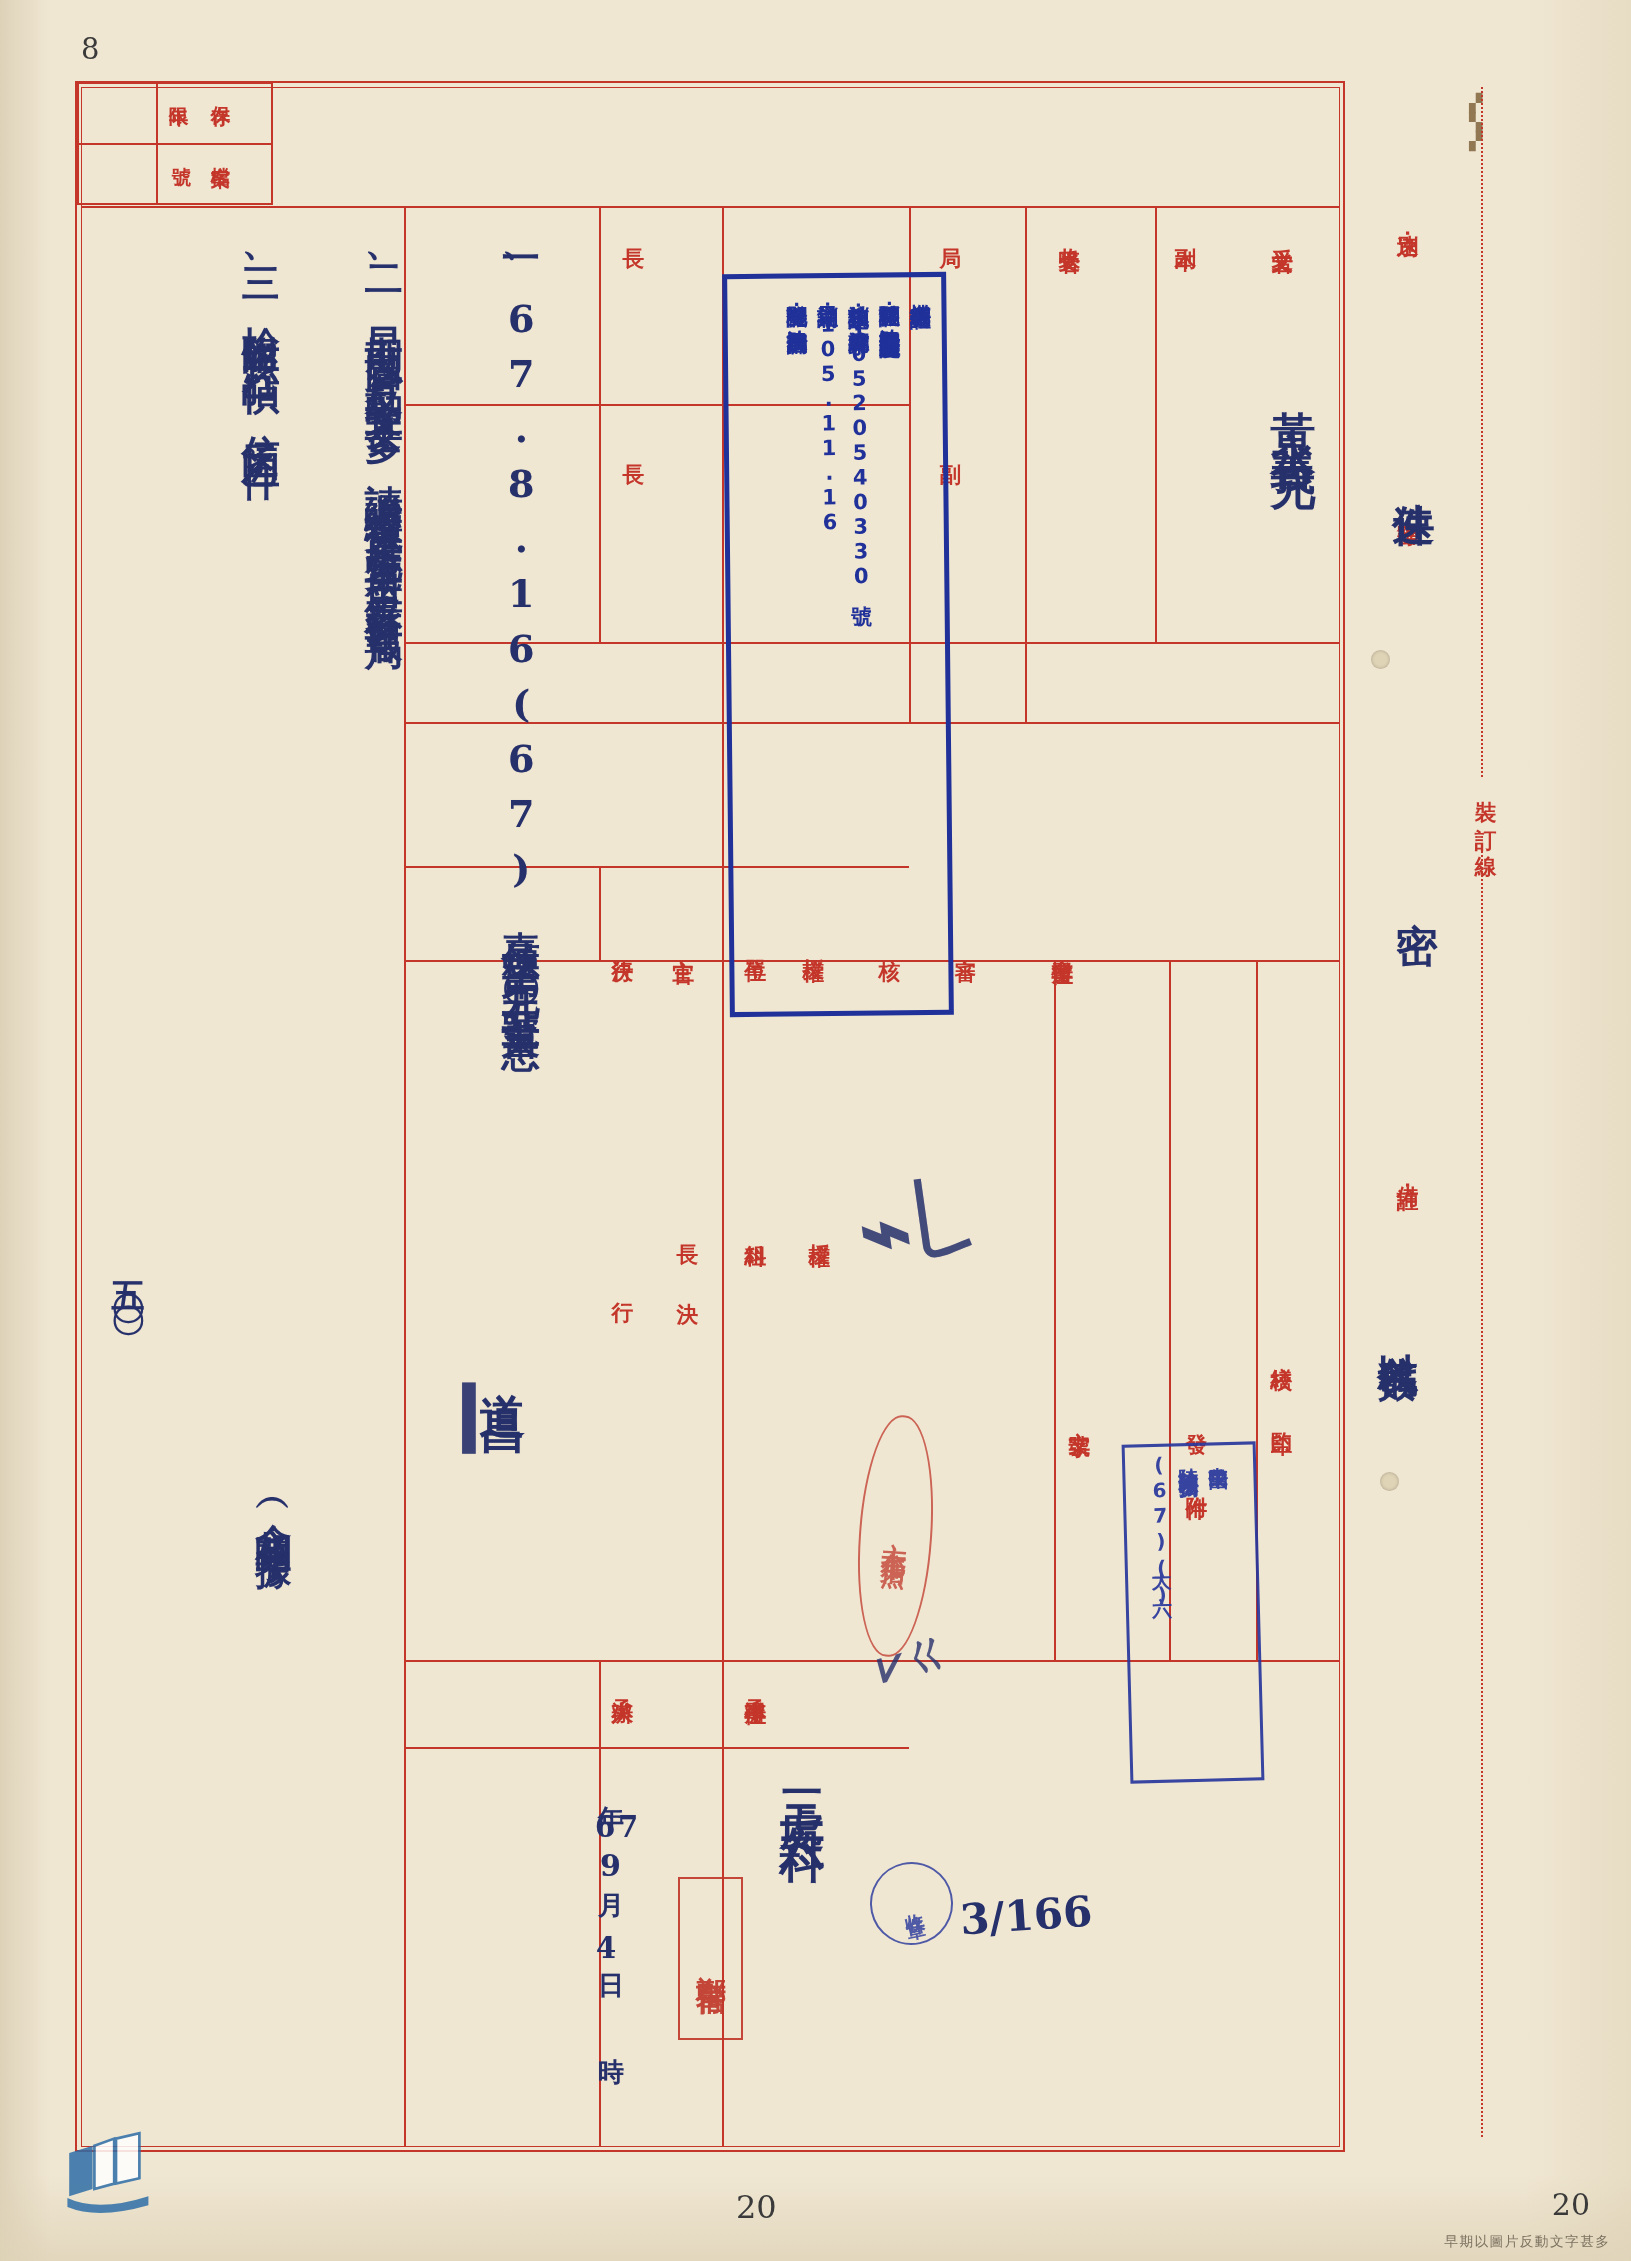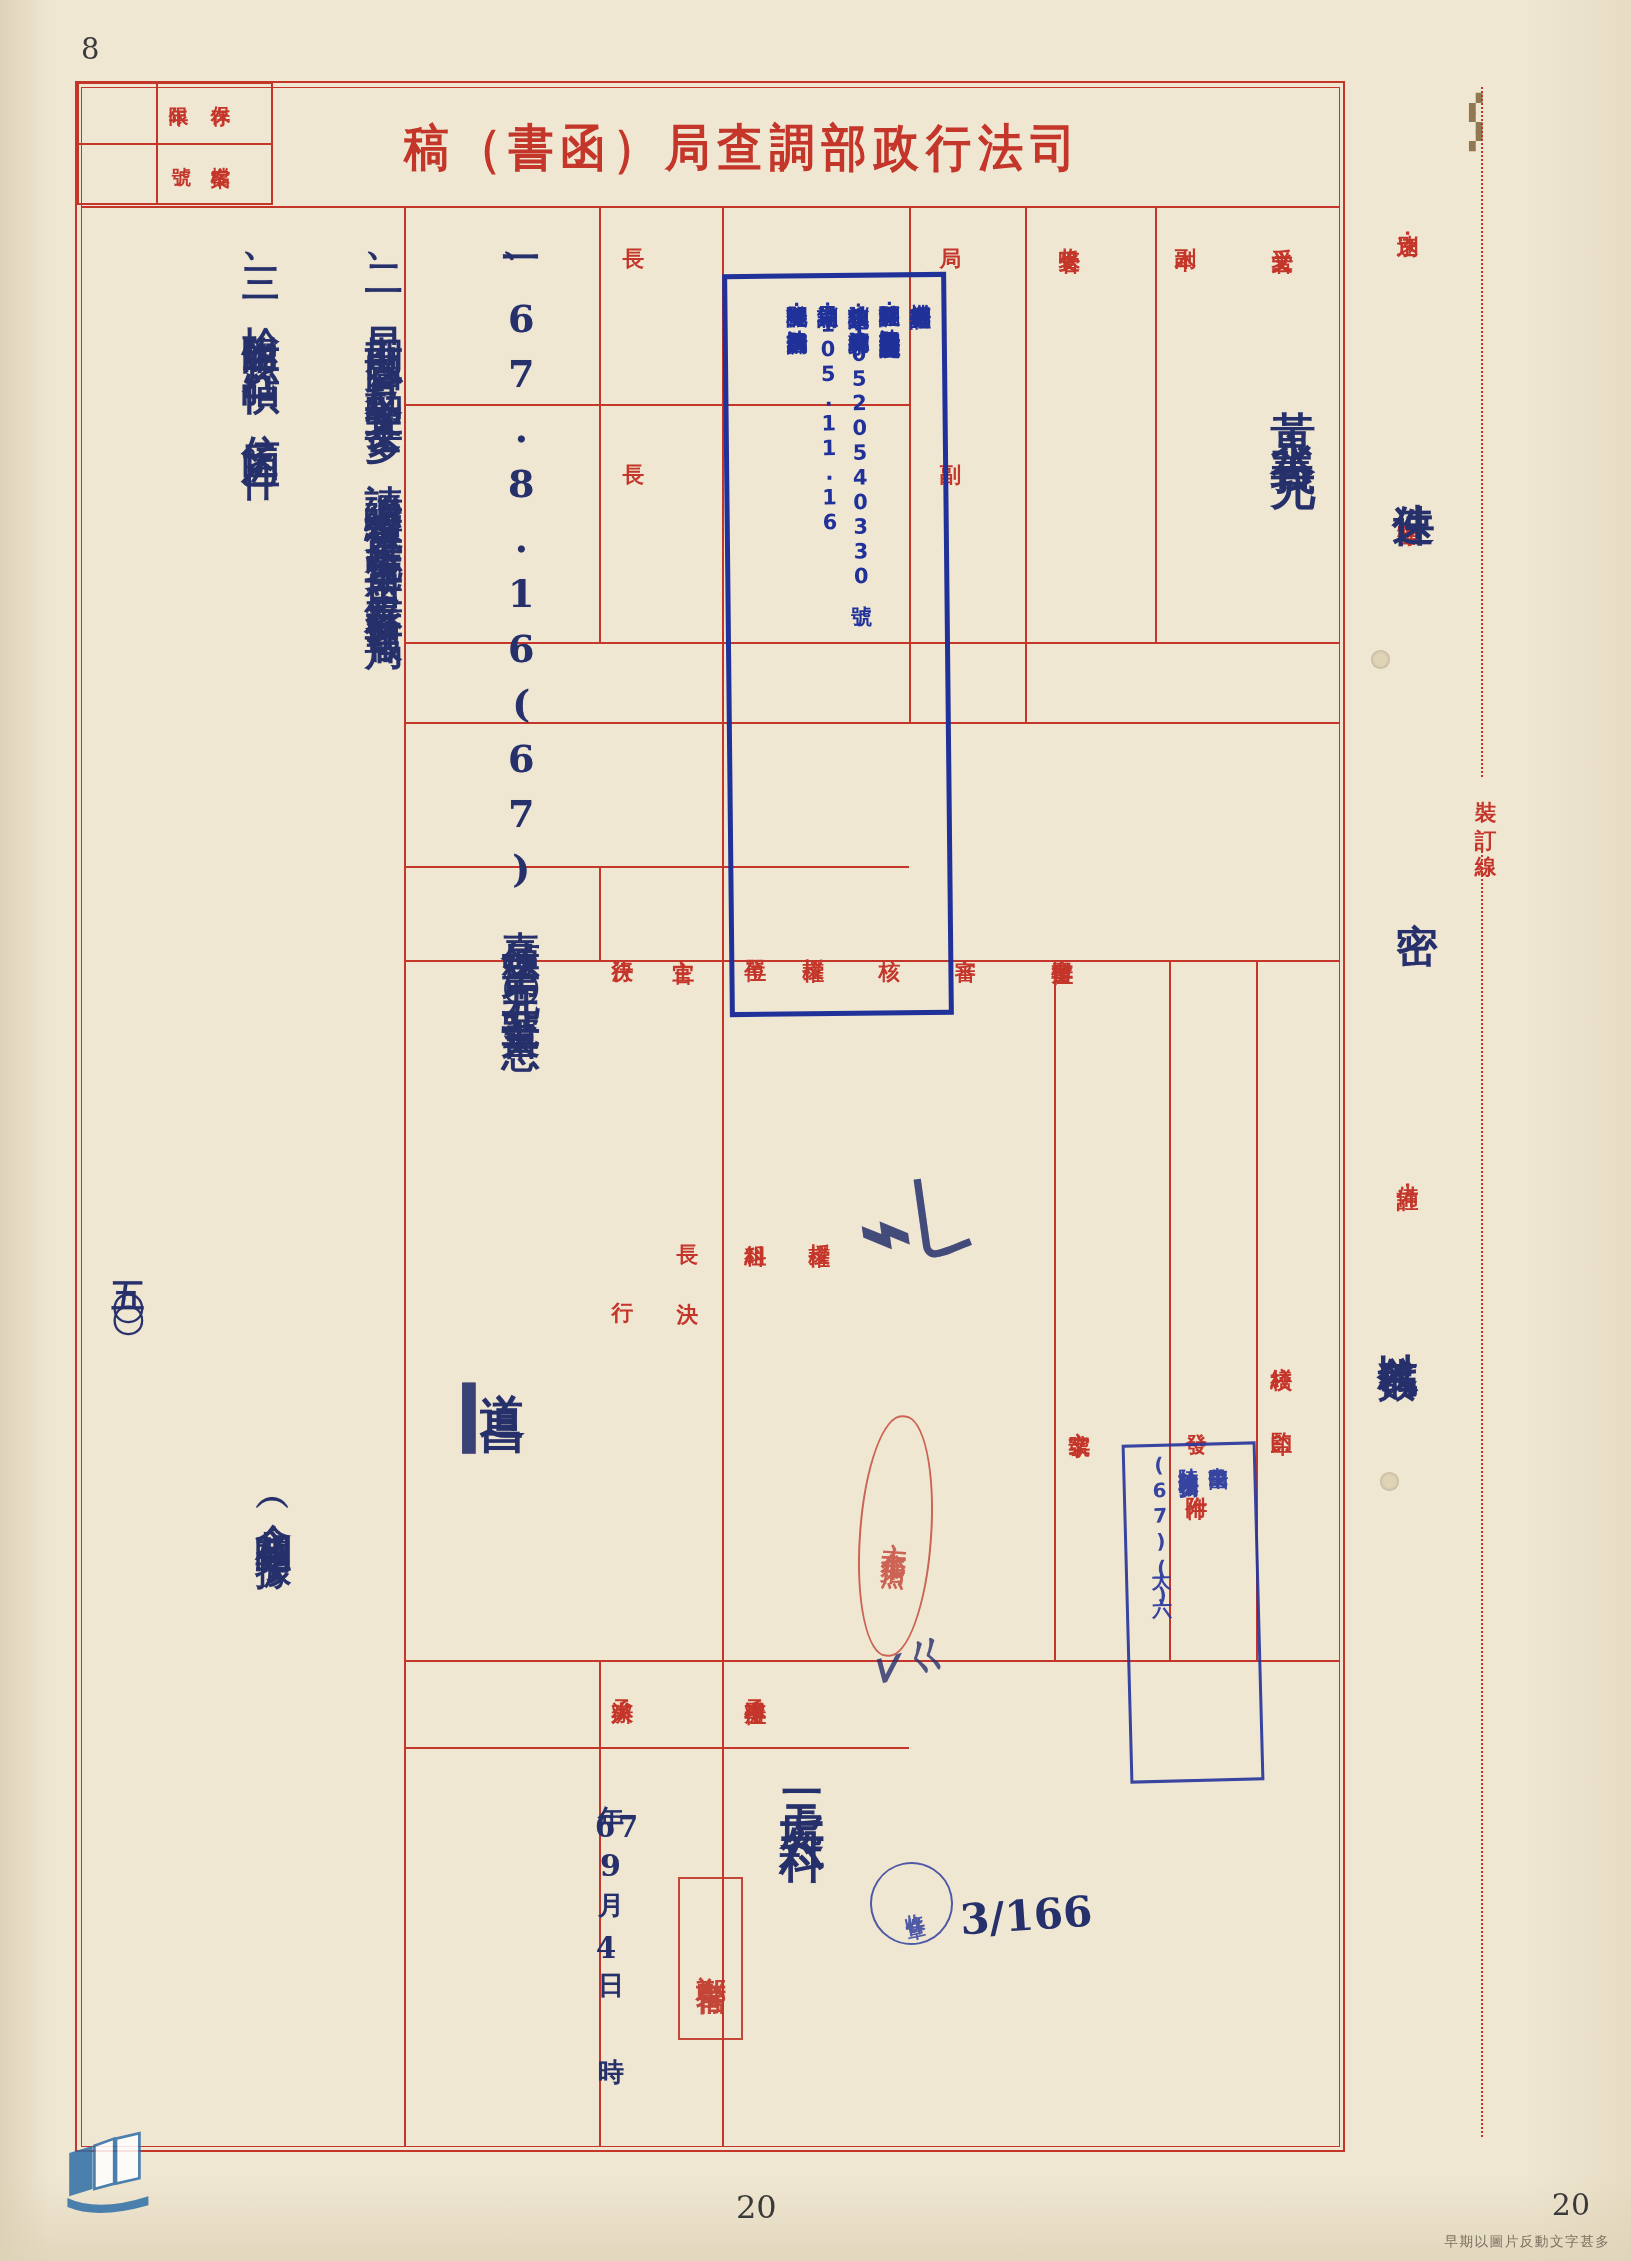--- a/index.html
+++ b/index.html
@@ -307,23 +307,20 @@
   <div id="paper-edge-right"></div>
   <div id="paper-edge-bottom"></div>
 
   <div id="page-num-top">8</div>
 
   <div id="tape-marks">▞<br>▚<br>▞</div>
 
   <div id="form-frame"></div>
   <div id="form-inner-frame"></div>
 
-  <div id="title-banner">
-    <div id="doc-title">司法行政部調查局（函書）稿</div>
-  </div>
 
   <div id="retain-box">
     <div class="rline" style="left:0;top:0;width:196px;height:2.2px;"></div>
     <div class="rline" style="left:0;top:61px;width:196px;height:2.2px;"></div>
     <div class="rline" style="left:0;top:121px;width:196px;height:2.2px;"></div>
     <div class="rline" style="left:0;top:0;width:2.2px;height:123px;"></div>
     <div class="rline" style="left:79px;top:0;width:2.2px;height:123px;"></div>
     <div class="rline" style="left:194px;top:0;width:2.2px;height:123px;"></div>
     <div class="cell vtext" style="left:130px;top:8.7px;">保存</div>
     <div class="cell vtext" style="left:88px;top:8.7px;">年限</div>

